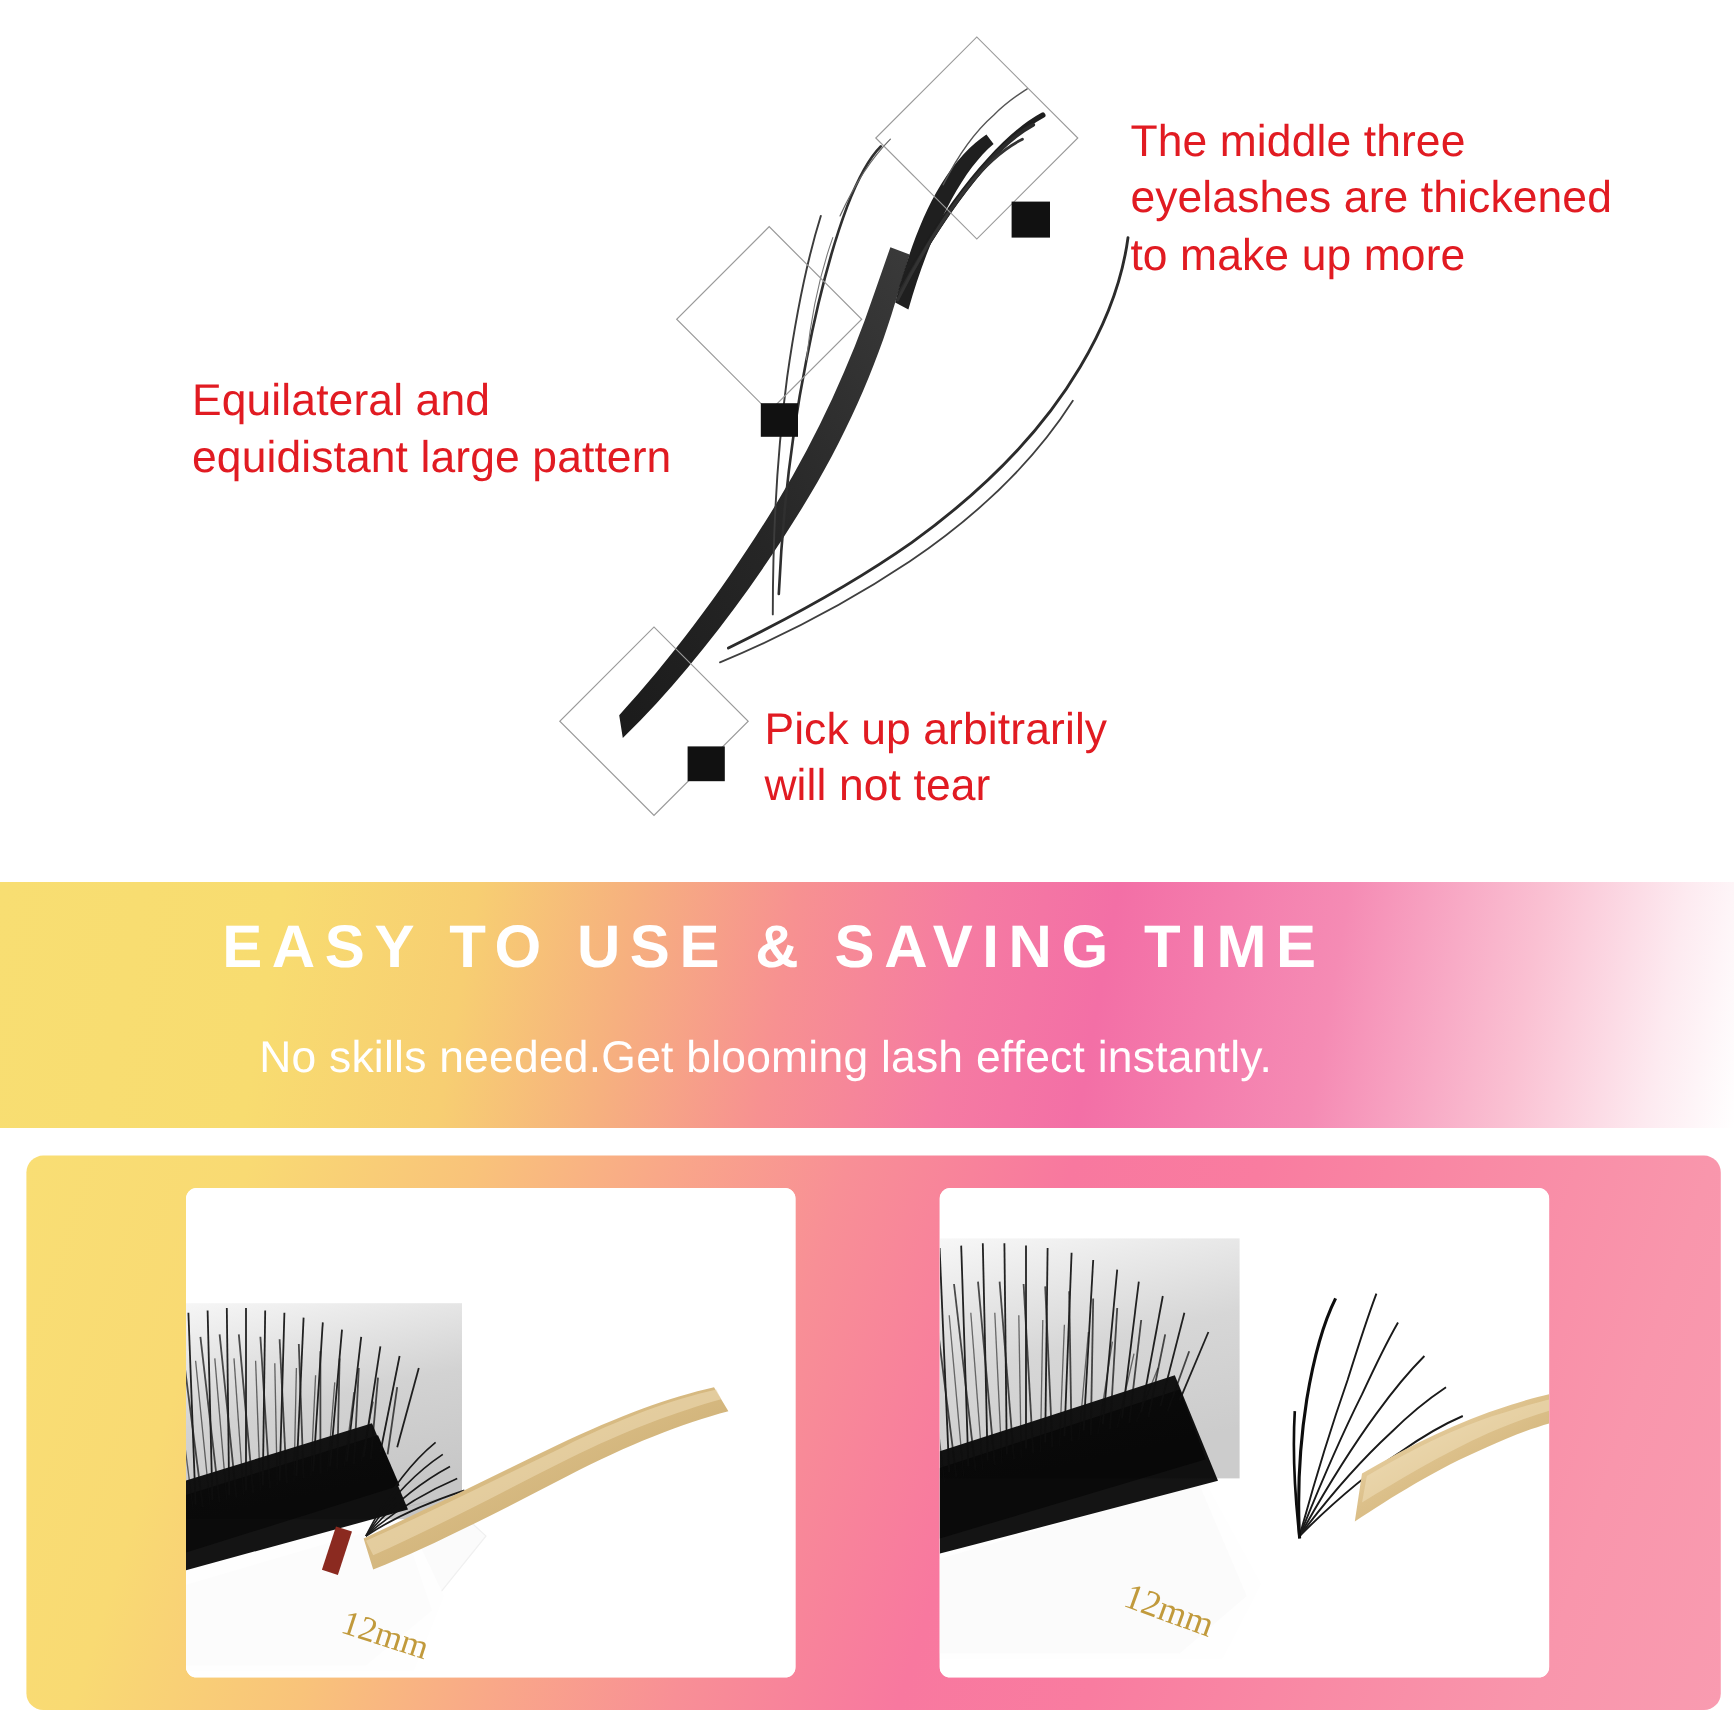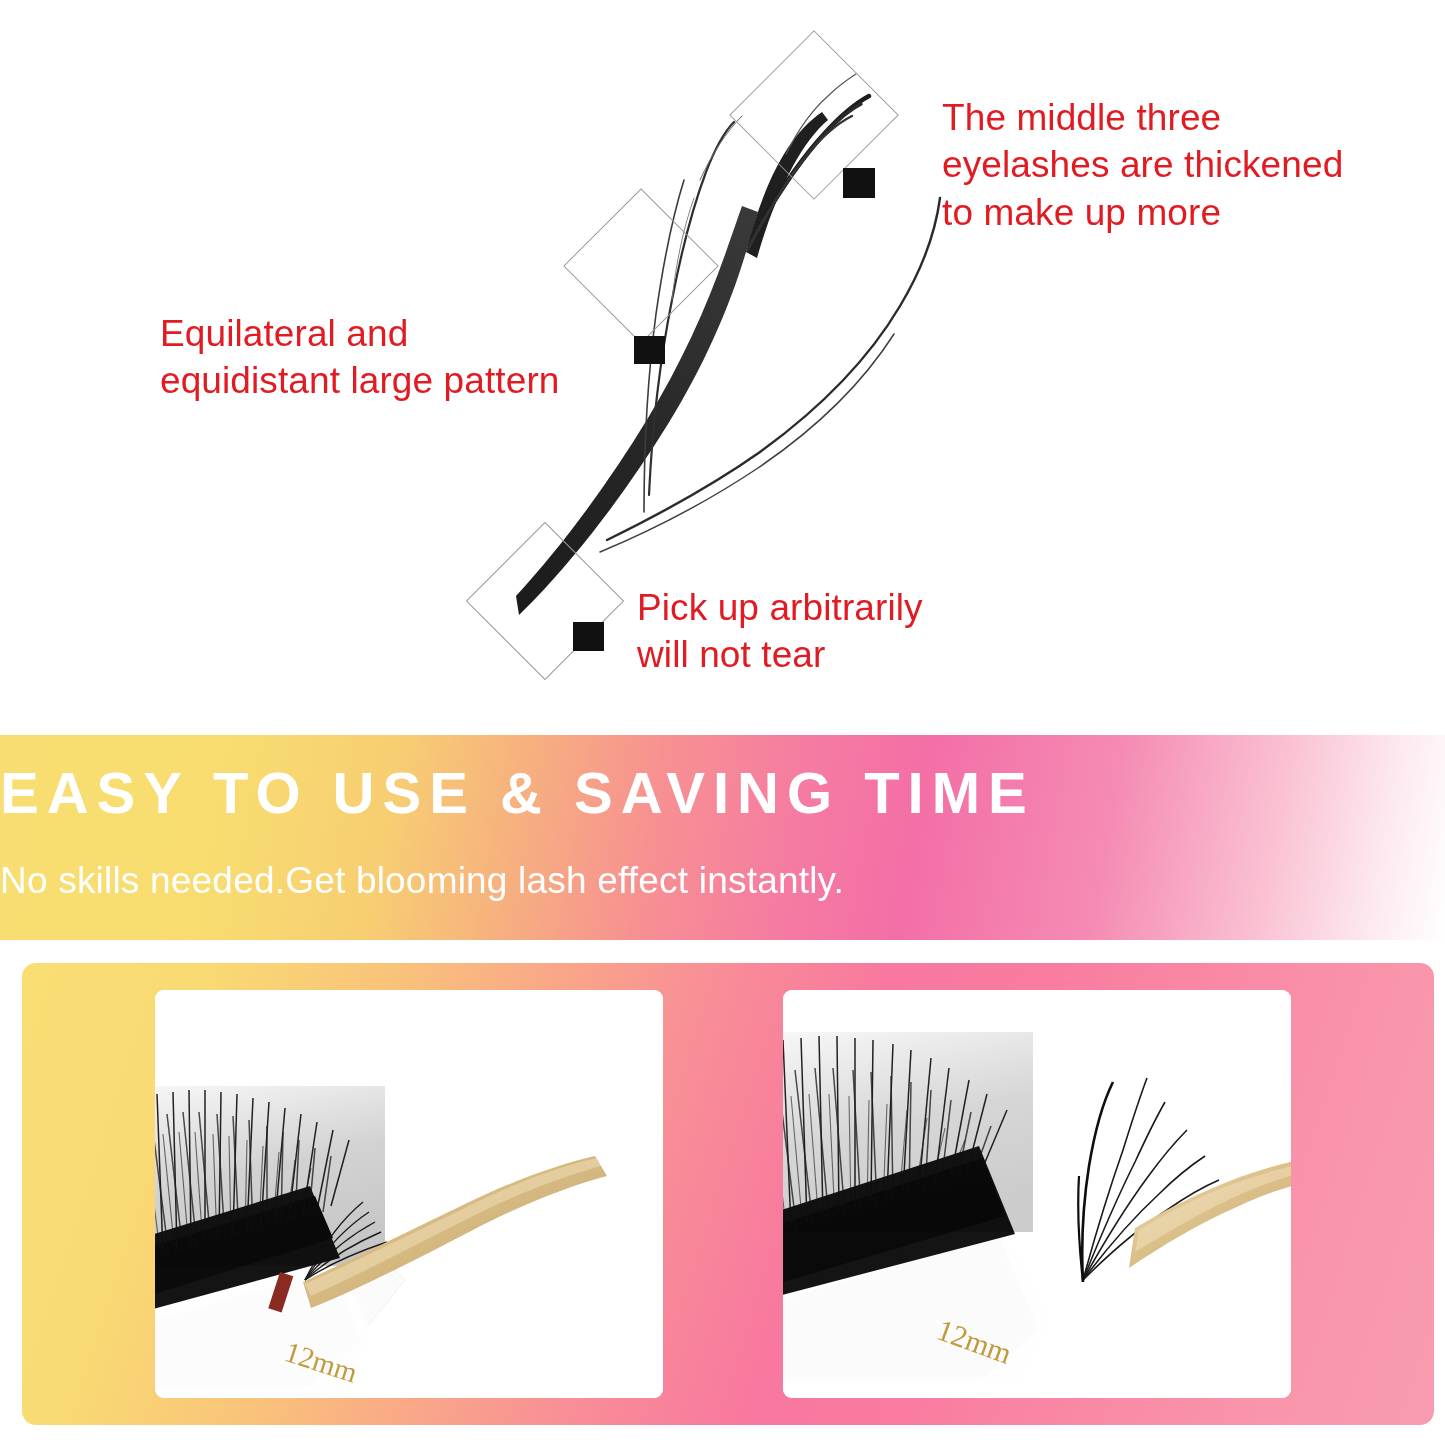--- a/index.html
+++ b/index.html
@@ -25,23 +25,23 @@
   #marker-3{left:573px;top:622px;width:31px;height:29px;}
 
   #lash-svg{position:absolute;left:0;top:0;width:1445px;height:735px;}
 
   
   #banner{position:absolute;left:0;top:735px;width:1445px;height:205px;
     background:linear-gradient(100deg,
       #F8DE72 0%, #F8DC70 16%, #F7CE72 27%, #F6B07F 36%,
       #F79191 45%, #F57BA2 55%, #F36FA6 63%, #F58BB4 76%,
       #FAC0D2 87%, #FDEAF0 95%, #FFFFFF 100%);}
-  #banner-title{position:absolute;left:0;top:29px;width:1290px;text-align:left;color:#ffffff;
-    font-size:58px;font-weight:700;letter-spacing:8px;line-height:1;white-space:nowrap;}
-  #banner-sub{position:absolute;left:0;top:124px;width:1276px;color:#ffffff;
+  #banner-title{position:absolute;left:0;top:29px;width:1290px;text-align:center;color:#ffffff;
+    font-size:50px;font-weight:700;letter-spacing:8px;line-height:1;white-space:nowrap;}
+  #banner-sub{position:absolute;left:0;top:124px;width:1276px;text-align:center;color:#ffffff;
     font-size:37px;font-weight:400;letter-spacing:.2px;line-height:1.2;white-space:nowrap;}
 
   
   #bottom-section{position:absolute;left:22px;top:963px;width:1412px;height:462px;border-radius:14px;
     background:linear-gradient(108deg,
       #F9DE74 0%, #F9DA73 12%, #F9C37A 24%, #F9A888 34%,
       #F88F96 44%, #F8789F 56%, #F97CA0 66%, #F98AA5 78%,
       #F996AC 90%, #F99BB0 100%);
     overflow:hidden;}
 

